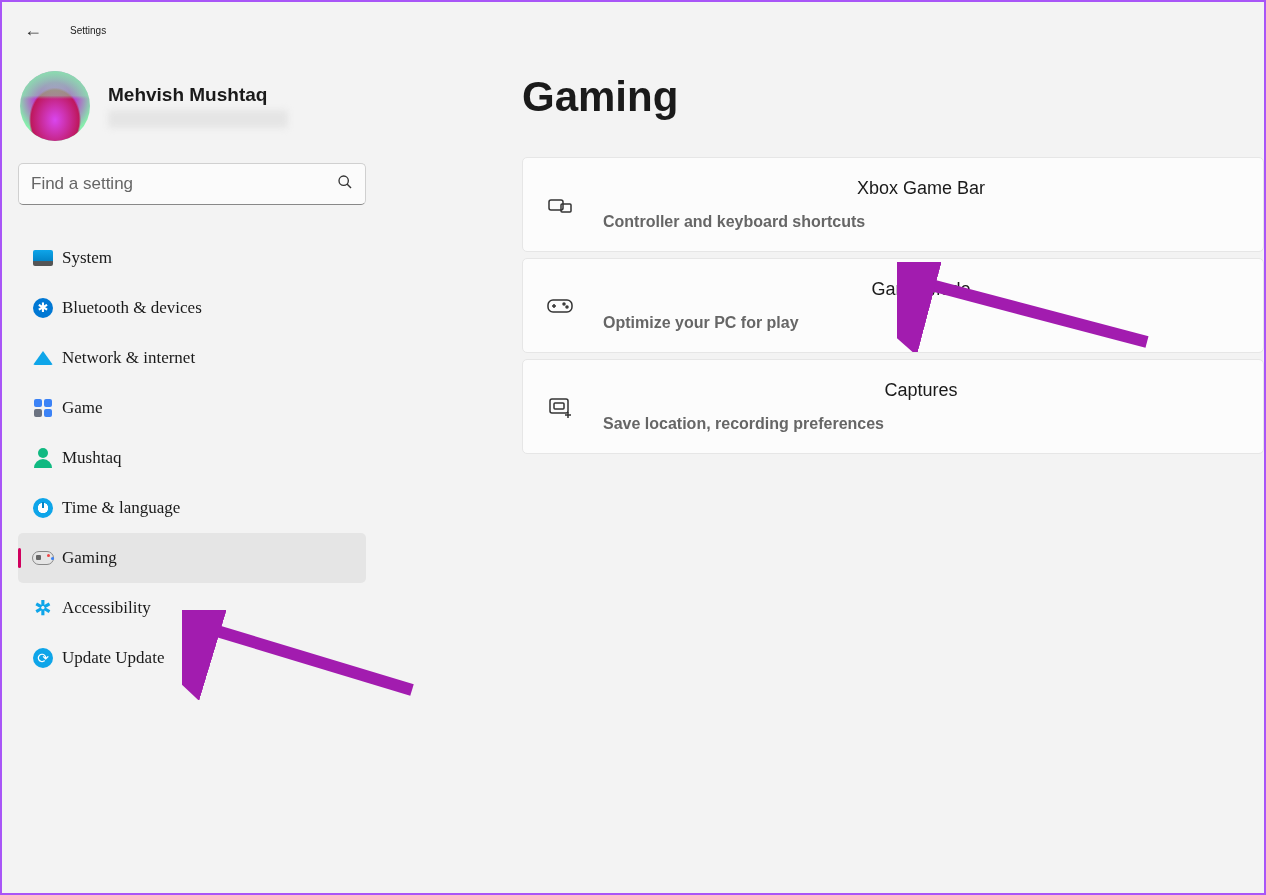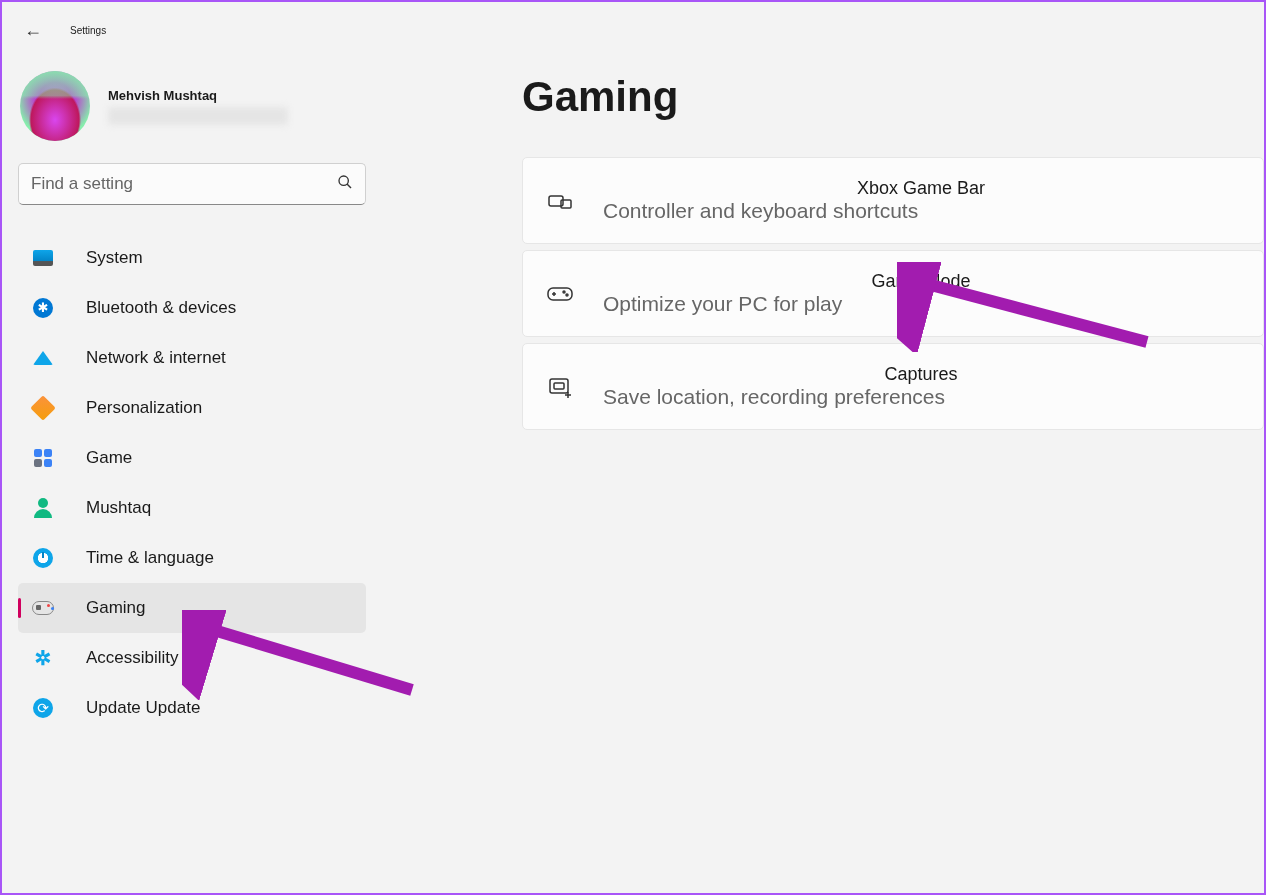--- a/index.html
+++ b/index.html
@@ -52,21 +52,21 @@
   overflow: hidden;
 }
 .avatar::before{
   content:"";
   position:absolute;
   inset:0;
   background: linear-gradient(180deg, rgba(134,239,172,.8) 0%, rgba(134,239,172,.5) 35%, transparent 40%),
     radial-gradient(ellipse 40px 50px at 50% 70%, #d946ef 0%, #be185d 60%, transparent 65%);
 }
 .user-name {
-  font-size: 13px;
+  font-size: 19px;
   font-weight: 600;
   color: #1a1a1a;
 }
 .user-email {
   width: 180px;
   height: 18px;
   margin-top: 4px;
   background: #e5e5e5;
   filter: blur(3px);
   border-radius: 3px;
@@ -95,28 +95,29 @@
   color: #333;
   font-size: 16px;
 }
 .nav-list {
   display: flex;
   flex-direction: column;
 }
 .nav-item {
   display: flex;
   align-items: center;
-  gap: 32px;
+  gap: 8px;
   height: 50px;
   padding: 0 14px;
   border-radius: 5px;
   cursor: pointer;
   font-size: 17px;
   color: #1a1a1a;
   position: relative;
+  font-family: Liberation Serif, serif;
 }
 .nav-item.active {
   background: #e5e5e5;
 }
 .nav-item.active::before {
   content: "";
   position: absolute;
   left: 0;
   top: 15px;
   bottom: 15px;
@@ -178,23 +179,24 @@
   justify-content: center;
   color: #333;
 }
 .card-body { flex: 1; }
 .card-title {
   font-size: 18px;
   color: #1a1a1a;
   text-align: center;
 }
 .card-sub {
-  font-size: 21px;
+  font-size: 16px;
   color: #666;
-  margin-top: 0;
+  margin-top: 14px;
+  font-weight: bold;
 }
 .arrow-annot {
   position: absolute;
   pointer-events: none;
 }
 </style>
 </head>
 <body>
 
 <div class="header">
@@ -233,26 +235,20 @@
         <span class="nav-icon">
             <span class="ico-bt">✱</span>
           </span>
         <span>Bluetooth &amp; devices</span>
       </div>
       <div class="nav-item">
         <span class="nav-icon">
             <span class="ico-net"></span>
           </span>
         <span>Network &amp; internet</span>
-      </div>
-      <div class="nav-item">
-        <span class="nav-icon">
-            <span class="ico-pers"></span>
-          </span>
-        <span>Personalization</span>
       </div>
       <div class="nav-item">
         <span class="nav-icon">
             <span class="ico-apps">
               <span></span>
               <span></span>
               <span></span>
               <span></span>
             </span>
           </span>

